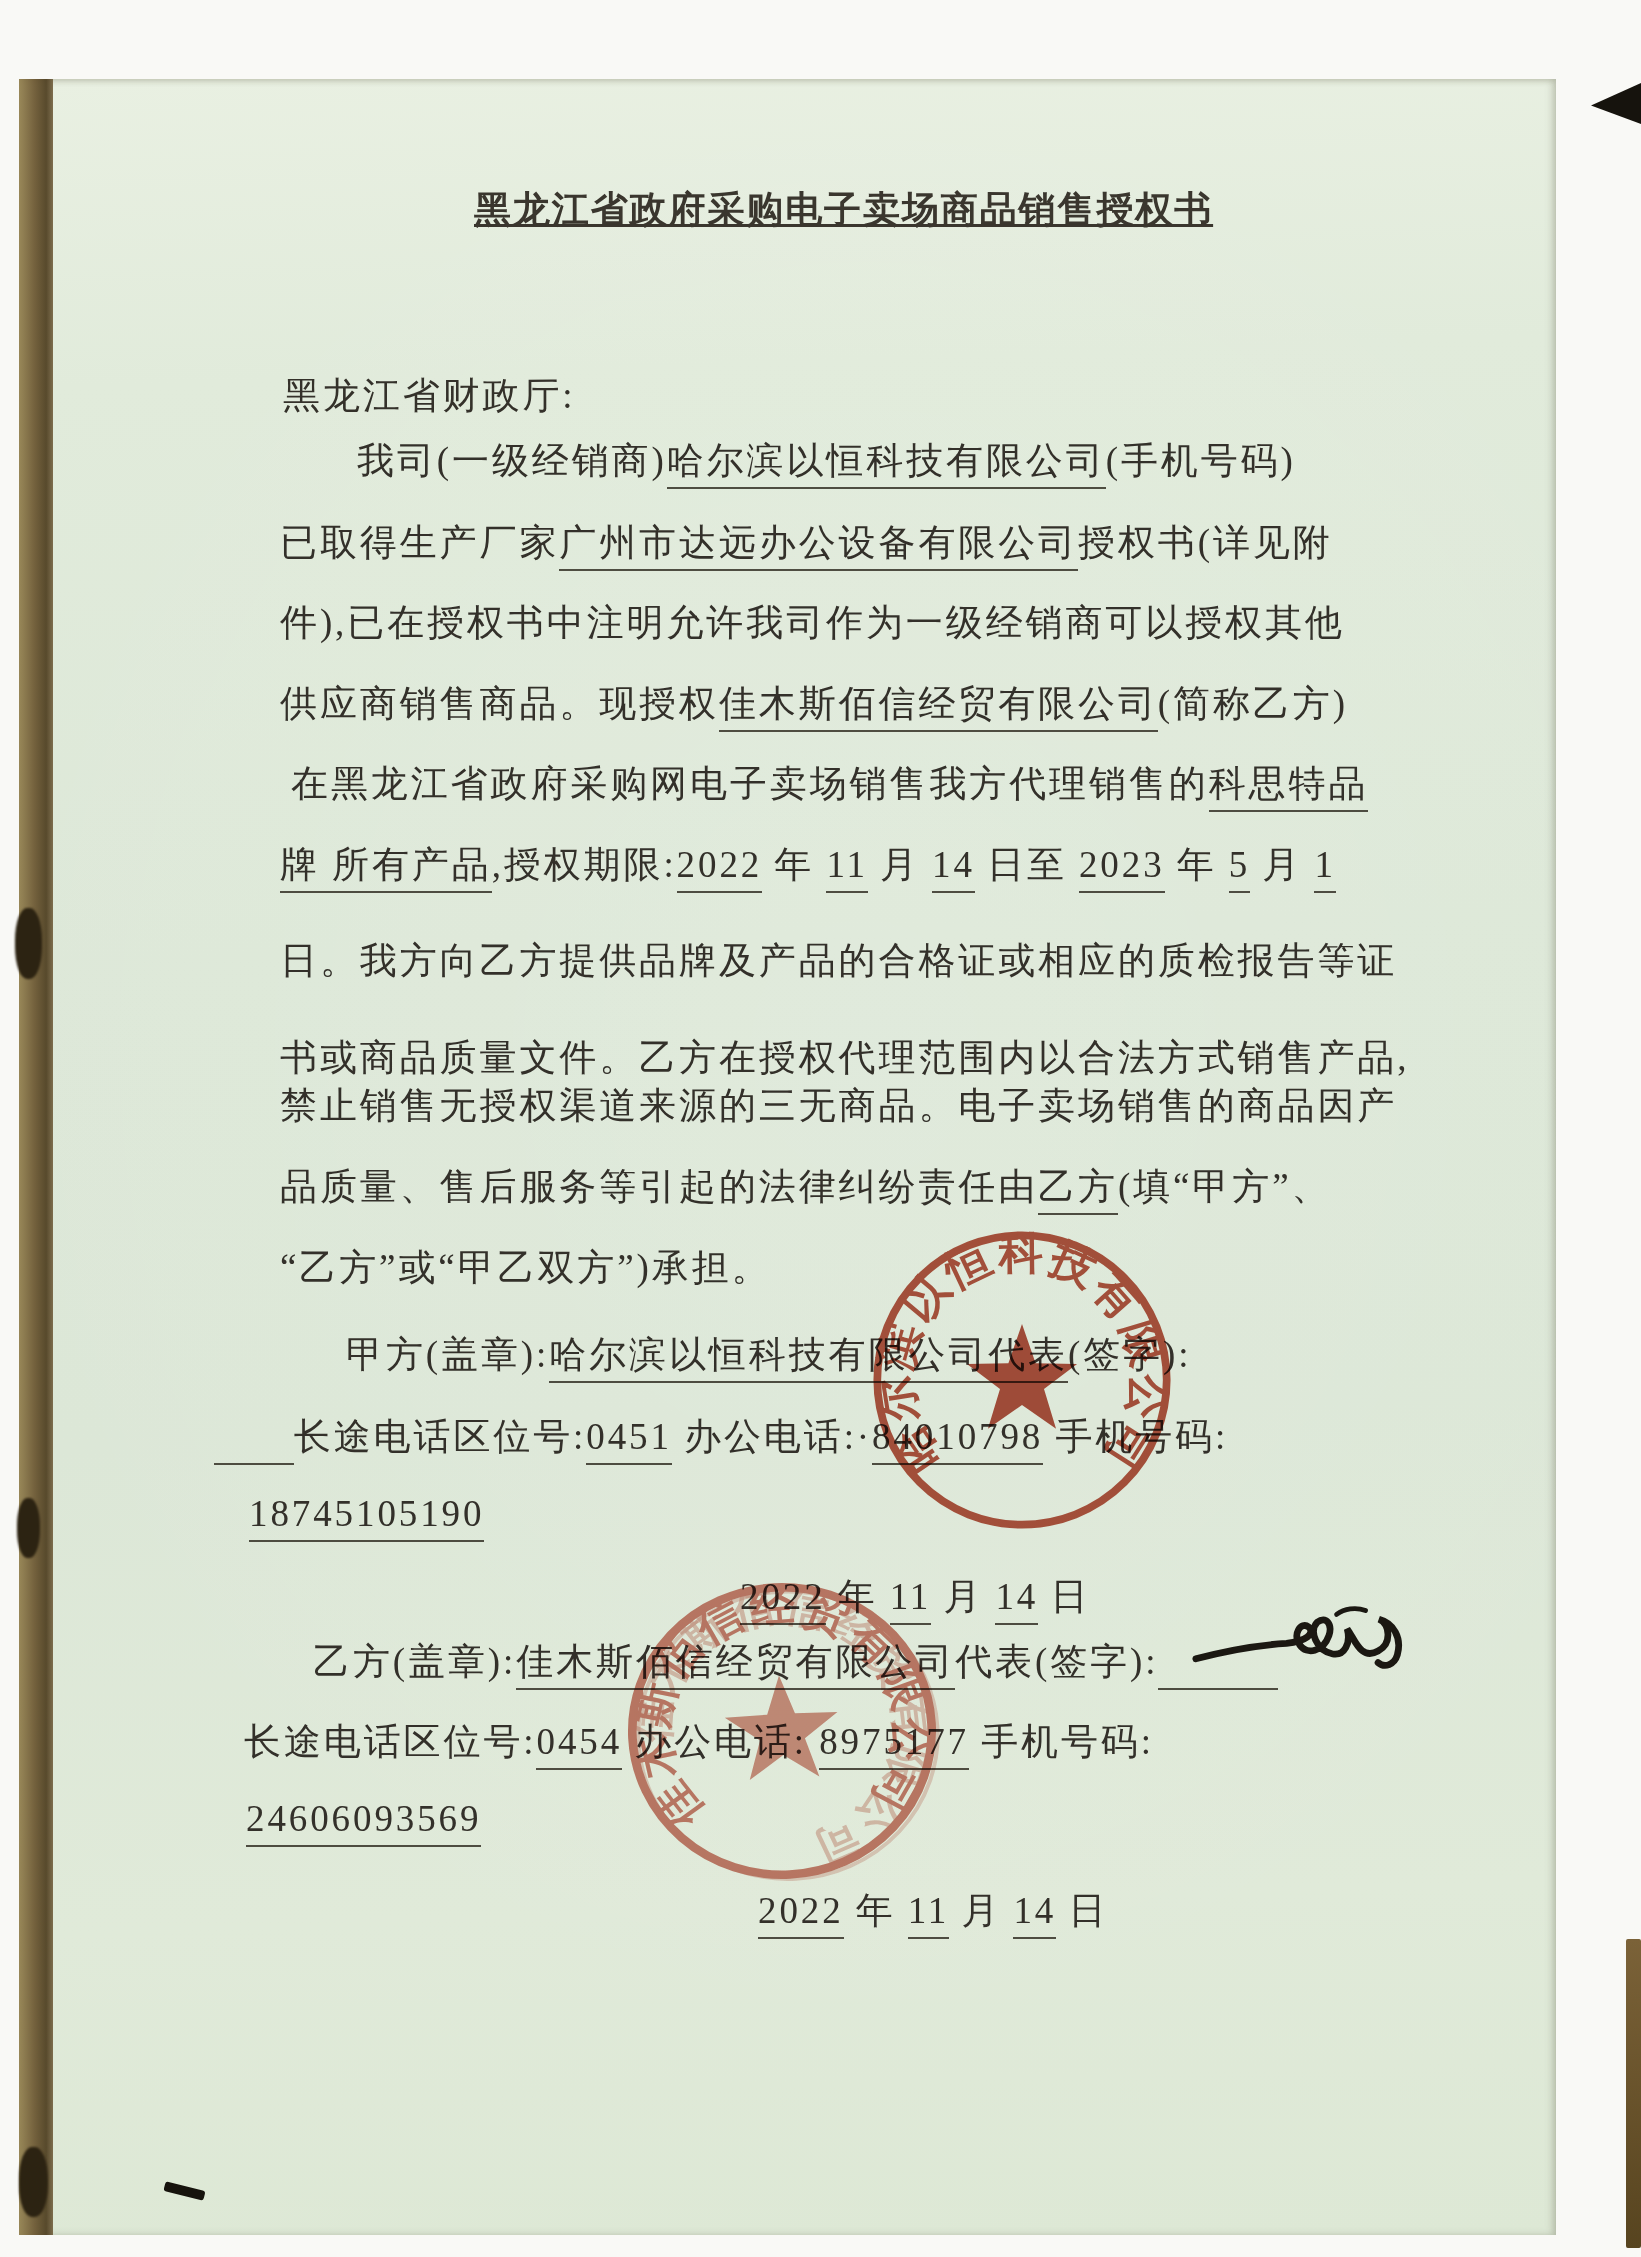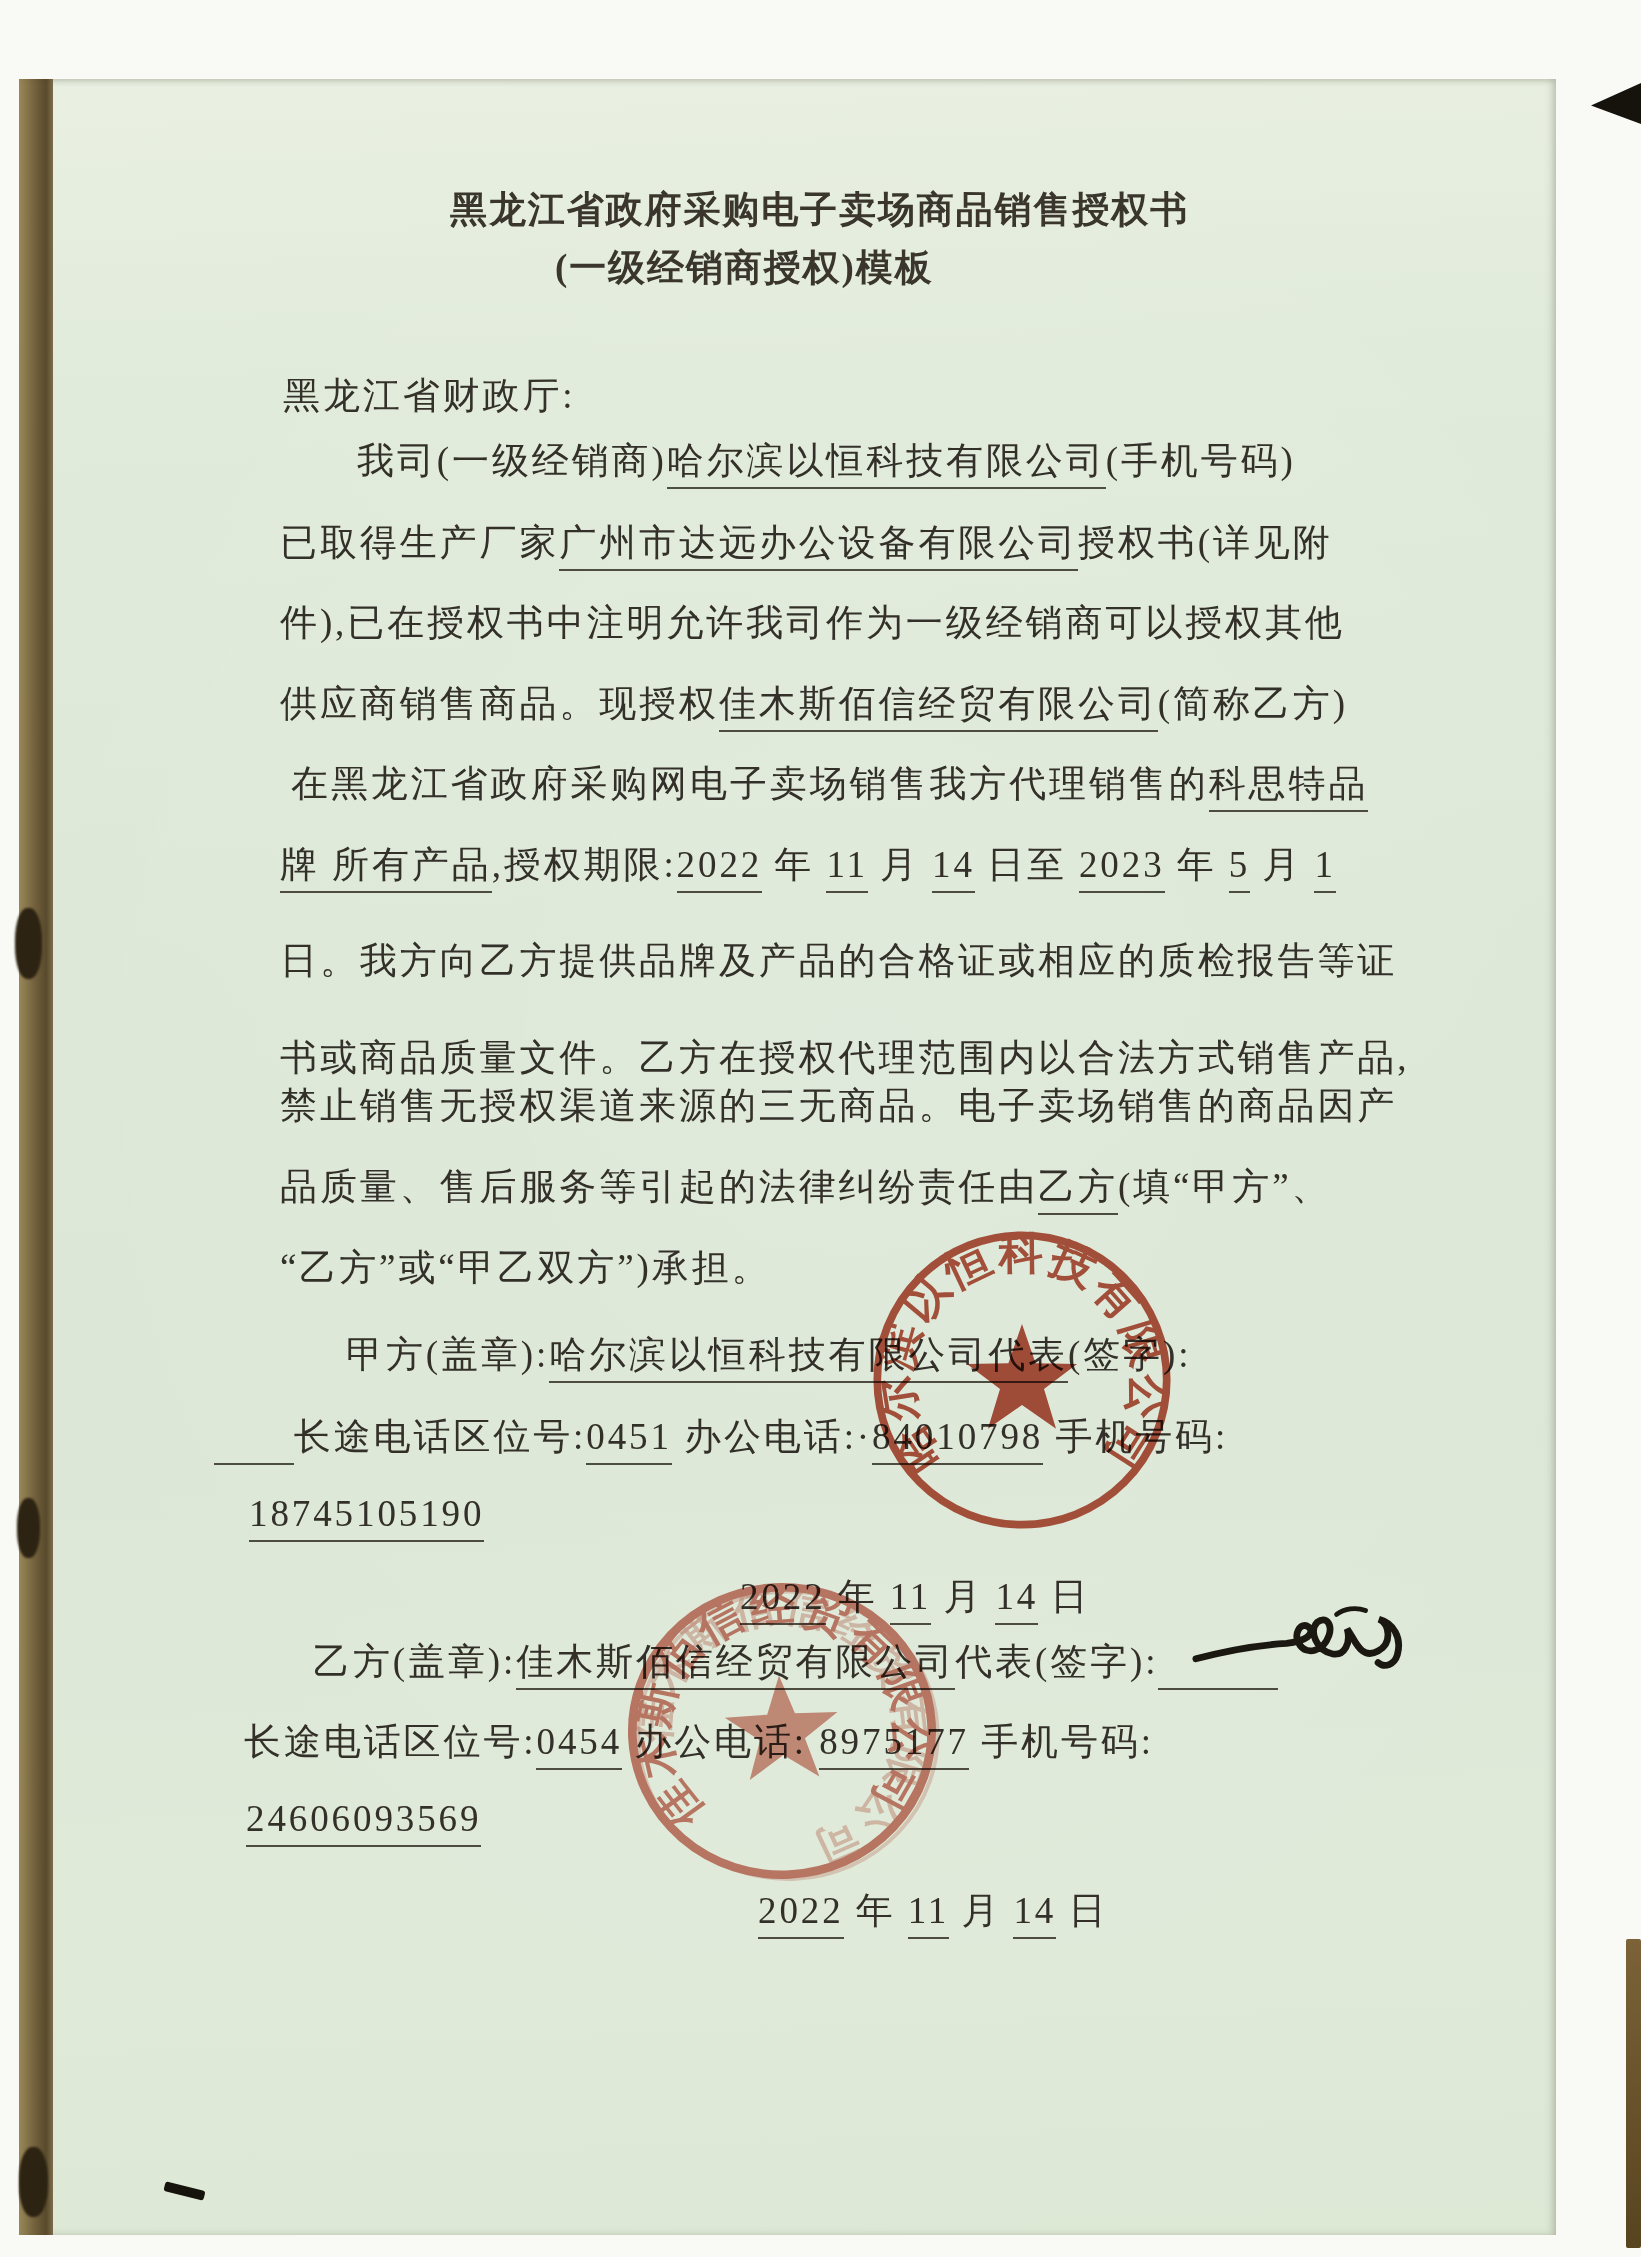--- a/index.html
+++ b/index.html
@@ -47,22 +47,21 @@
   <div id="paper"></div>
 
   <div class="edge-strip"></div>
   <div class="edge-blob" style="left:15.4px;top:908px;width:27px;height:71px;"></div>
   <div class="edge-blob" style="left:17.4px;top:1498px;width:23px;height:60px;"></div>
   <div class="edge-blob" style="left:19.3px;top:2147px;width:29px;height:70px;"></div>
   <div class="mark" style="left:1591px;top:83px;width:50px;height:41px;clip-path:polygon(100% 0,100% 100%,0 55%);"></div>
   <div class="mark" style="left:164px;top:2186px;width:41px;height:9.7px;border-radius:2.9px;transform:rotate(14deg);"></div>
   <div class="mark" style="left:1626px;top:1939px;width:15.4px;height:309px;background:linear-gradient(#7b6238,#57441f);border-radius:1.9px;"></div>
 
-  <div class="doc-text" id="title-line1" style="left:450px;top:185px;">黑龙江省政府采购电子卖场商品销售授权书</div>
-  <div class="doc-text" id="title-line2" style="left:555px;top:243px;">(一级经销商授权)模板</div>
+  <div class="doc-text" id="title-line1" style="left:474px;top:185px;text-decoration:underline;">黑龙江省政府采购电子卖场商品销售授权书</div>
   <div class="doc-text" id="salutation" style="left:283px;top:371px;">黑龙江省财政厅:</div>
 
   <div>
       <div class="doc-line" style="top: 436px; left: 357px;"><span class="seg">我司(一级经销商)</span><span class="seg seg-u">哈尔滨以恒科技有限公司</span><span class="seg">(手机号码)</span></div>
       <div class="doc-line" style="top: 518px; left: 280px;"><span class="seg">已取得生产厂家</span><span class="seg seg-u">广州市达远办公设备有限公司</span><span class="seg">授权书(详见附</span></div>
       <div class="doc-line" style="top: 598px; left: 280px;"><span class="seg">件),已在授权书中注明允许我司作为一级经销商可以授权其他</span></div>
       <div class="doc-line" style="top: 679px; left: 280px;"><span class="seg">供应商销售商品。现授权</span><span class="seg seg-u">佳木斯佰信经贸有限公司</span><span class="seg">(简称乙方)</span></div>
       <div class="doc-line" style="top: 759px; left: 291px;"><span class="seg">在黑龙江省政府采购网电子卖场销售我方代理销售的</span><span class="seg seg-u">科思特品</span></div>
       <div class="doc-line" style="top: 840px; left: 280px;"><span class="seg seg-u">牌 所有产品</span><span class="seg">,授权期限:</span><span class="seg seg-u">2022</span><span class="seg"> 年 </span><span class="seg seg-u">11</span><span class="seg"> 月 </span><span class="seg seg-u">14</span><span class="seg"> 日至 </span><span class="seg seg-u">2023</span><span class="seg"> 年 </span><span class="seg seg-u">5</span><span class="seg"> 月 </span><span class="seg seg-u">1</span></div>
       <div class="doc-line" style="top: 936px; left: 280px;"><span class="seg">日。我方向乙方提供品牌及产品的合格证或相应的质检报告等证</span></div>

